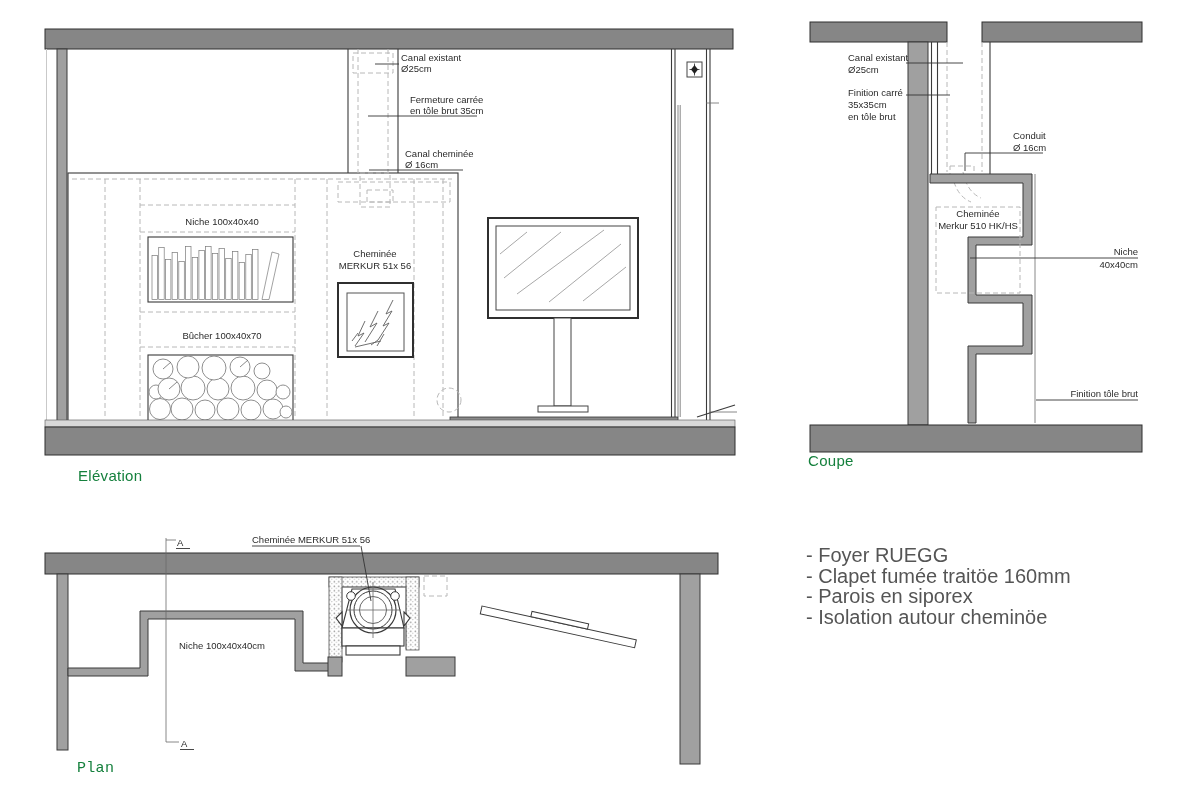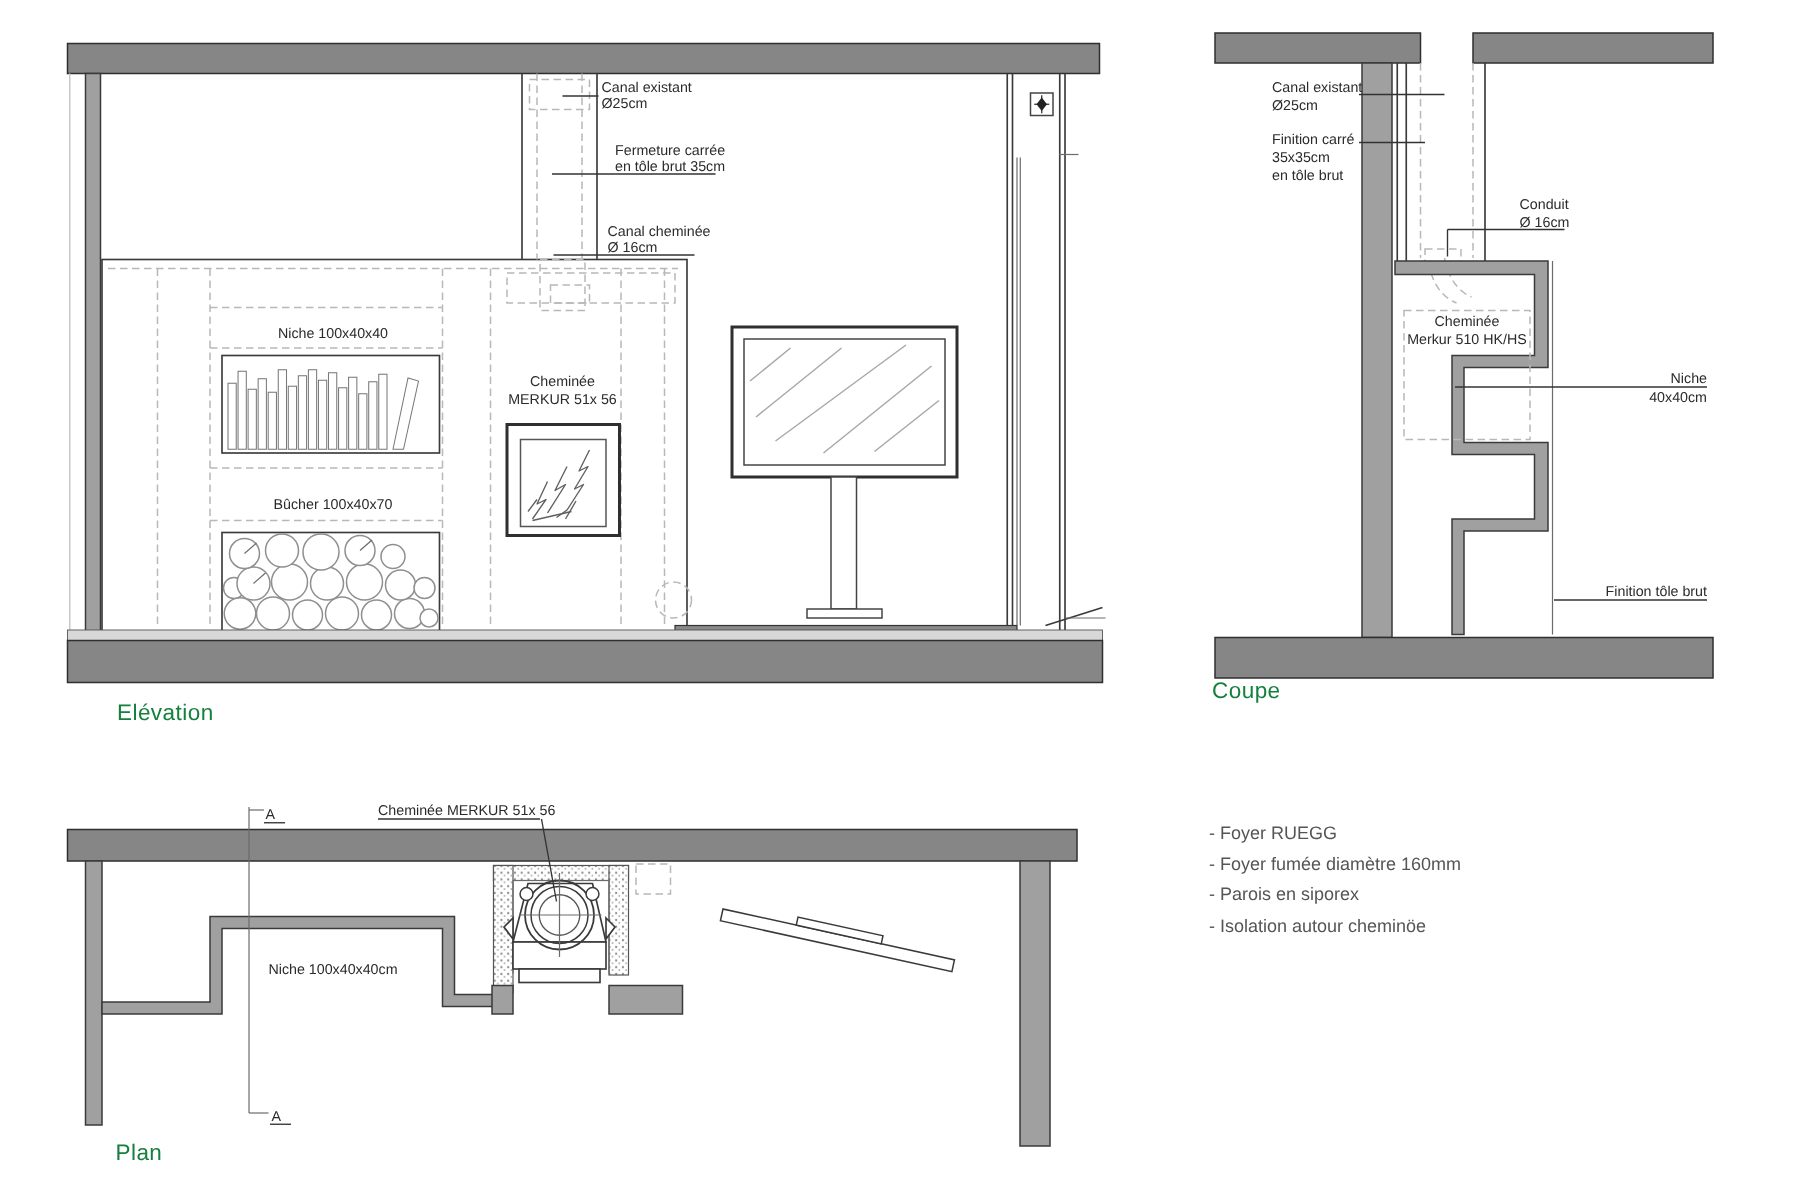--- a/index.html
+++ b/index.html
@@ -1,20 +1,20 @@
 <!DOCTYPE html>
 <html><head>
 <meta charset="utf-8">
 <style>
   html,body{margin:0;padding:0;background:#fff;}
   .canvas{position:relative;width:1200px;height:800px;background:#ffffff;overflow:hidden;
           font-family:"Liberation Sans",sans-serif;}
   .canvas > svg{position:absolute;left:0;top:0;}
   .view-title{position:absolute;font-size:15px;color:#15803d;letter-spacing:.3px;}
-  .notes{position:absolute;left:806px;top:545px;font-size:12px;color:#555555;line-height:20.6px;}
+  .notes{position:absolute;left:806px;top:545px;font-size:20px;color:#555555;line-height:20.6px;}
   
   .slab{fill:#868686;stroke:#2f2f2f;stroke-width:1;}
   .wall{fill:#a0a0a0;stroke:#3a3a3a;stroke-width:1;}
   .ln{stroke:#3a3a3a;stroke-width:1.1;fill:none;}
   .ln2{stroke:#2f2f2f;stroke-width:2;fill:#ffffff;}
   .thin{stroke:#6b6b6b;stroke-width:0.8;fill:none;}
   .leader{stroke:#333333;stroke-width:0.9;fill:none;}
   .dash{stroke:#b8b8b8;stroke-width:1;fill:none;stroke-dasharray:5 3;}
   .whitebox{fill:#ffffff;stroke:#3a3a3a;stroke-width:1.1;}
   .lbl{font-family:"Liberation Sans",sans-serif;font-size:9.5px;fill:#2b2b2b;}
@@ -281,22 +281,22 @@
 
     <text class="lbl" x="252" y="543">Cheminée MERKUR 51x 56</text>
     <text class="lbl lbl-c" x="222" y="649">Niche 100x40x40cm</text>
     <text class="lbl" x="177" y="546" font-size="10.5">A</text>
     <text class="lbl" x="181" y="747" font-size="10.5">A</text>
   </g>
 </svg>
 
 <div class="view-title" style="left:78px;top:467px;">Elévation</div>
 <div class="view-title" style="left:808px;top:452px;">Coupe</div>
-<div class="view-title" style="left:77px;top:760px;">Plan</div>
+<div class="view-title" style="left:77px;top:760px;font-family:Liberation Mono, monospace;">Plan</div>
 
 <div class="notes">
   <div>- Foyer RUEGG</div>
-  <div>- Foyer fumée diamètre 160mm</div>
+  <div>- Clapet fumée traitöe 160mm</div>
   <div>- Parois en siporex</div>
   <div>- Isolation autour cheminöe</div>
 </div>
 
 </div>
 
 </body></html>

